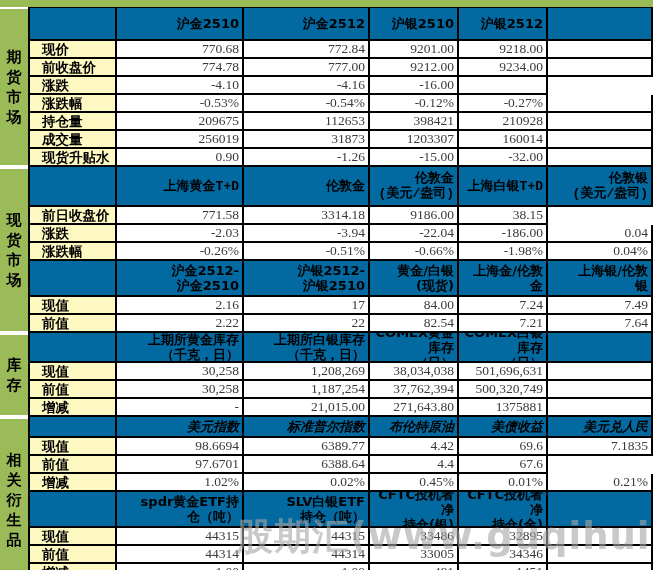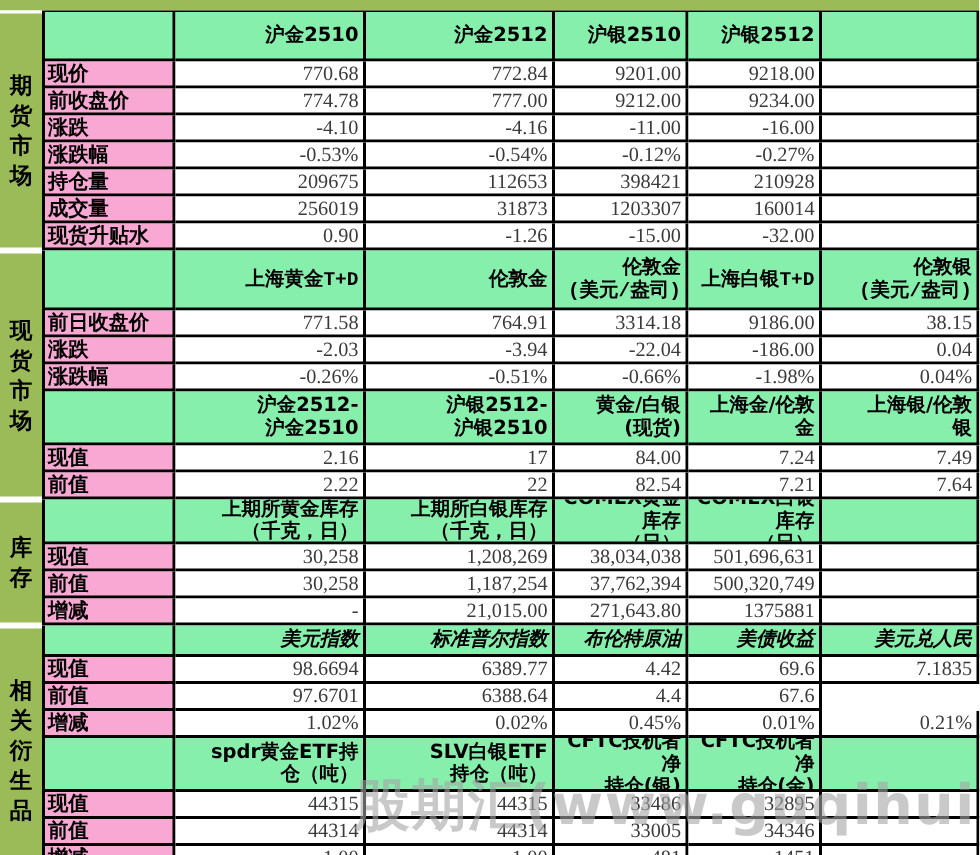--- a/index.html
+++ b/index.html
@@ -9,25 +9,25 @@
   #tbl{display:flex;flex-direction:column;}
   .section{display:flex;}
   .gwrap{width:30px;background:#fff;border-right:2px solid #000;display:flex;box-sizing:border-box;}
   .gcell{flex:1;background:#9bbb59;margin:2px 0;display:flex;flex-direction:column;
          justify-content:center;align-items:center;font-weight:bold;font-size:15px;color:#000;}
   .gchar{line-height:20px;}
   .content{flex:1;display:flex;flex-direction:column;}
   .section:first-child .content{border-top:1px solid #000;}
   .row{display:grid;grid-template-columns:87px 127px 126px 89px 89px 1fr;}
   .cell{border-right:2px solid #000;border-bottom:2px solid #000;box-sizing:border-box;overflow:hidden;}
-  .hcell{background:#86efac;font-weight:bold;font-size:13px;color:#000;
+  .hcell{background:#0369a1;font-weight:bold;font-size:13px;color:#000;
          display:flex;align-items:center;justify-content:flex-end;
          text-align:right;padding:0 3px;white-space:pre-line;line-height:15px;}
   .drow{height:18px;}
-  .lcell{background:#f9a8d4;font-weight:bold;font-size:13.5px;line-height:16px;padding:0 2px;
+  .lcell{background:#fef9c3;font-weight:bold;font-size:13.5px;line-height:16px;padding:0 12px;
          white-space:nowrap;}
   .vcell{background:#fff;text-align:right;font-family:"Liberation Serif","DejaVu Serif",serif;
          font-size:13.5px;color:#3a3a3a;line-height:16px;padding:0 3px;white-space:nowrap;}
   #watermark{position:absolute;left:236px;top:512px;z-index:10;pointer-events:none;
              font-size:37px;font-weight:bold;color:#a6a6a6;opacity:0.6;letter-spacing:1px;
              white-space:nowrap;}
 </style>
 </head>
 <body>
 
@@ -65,21 +65,20 @@
             <div class="cell vcell">774.78</div>
             <div class="cell vcell">777.00</div>
             <div class="cell vcell">9212.00</div>
             <div class="cell vcell">9234.00</div>
             <div class="cell vcell"></div>
           </div>
           <div class="row drow">
             <div class="cell lcell">涨跌</div>
             <div class="cell vcell">-4.10</div>
             <div class="cell vcell">-4.16</div>
-            <div class="cell vcell">-11.00</div>
             <div class="cell vcell">-16.00</div>
             <div class="cell vcell"></div>
           </div>
           <div class="row drow">
             <div class="cell lcell">涨跌幅</div>
             <div class="cell vcell">-0.53%</div>
             <div class="cell vcell">-0.54%</div>
             <div class="cell vcell">-0.12%</div>
             <div class="cell vcell">-0.27%</div>
             <div class="cell vcell"></div>
@@ -126,21 +125,20 @@
             <div class="cell hcell">伦敦金</div>
             <div class="cell hcell">伦敦金
 (美元/盎司)</div>
             <div class="cell hcell">上海白银T+D</div>
             <div class="cell hcell">伦敦银
 (美元/盎司)</div>
           </div>
           <div class="row drow">
             <div class="cell lcell">前日收盘价</div>
             <div class="cell vcell">771.58</div>
-            <div class="cell vcell">764.91</div>
             <div class="cell vcell">3314.18</div>
             <div class="cell vcell">9186.00</div>
             <div class="cell vcell">38.15</div>
           </div>
           <div class="row drow">
             <div class="cell lcell">涨跌</div>
             <div class="cell vcell">-2.03</div>
             <div class="cell vcell">-3.94</div>
             <div class="cell vcell">-22.04</div>
             <div class="cell vcell">-186.00</div>

